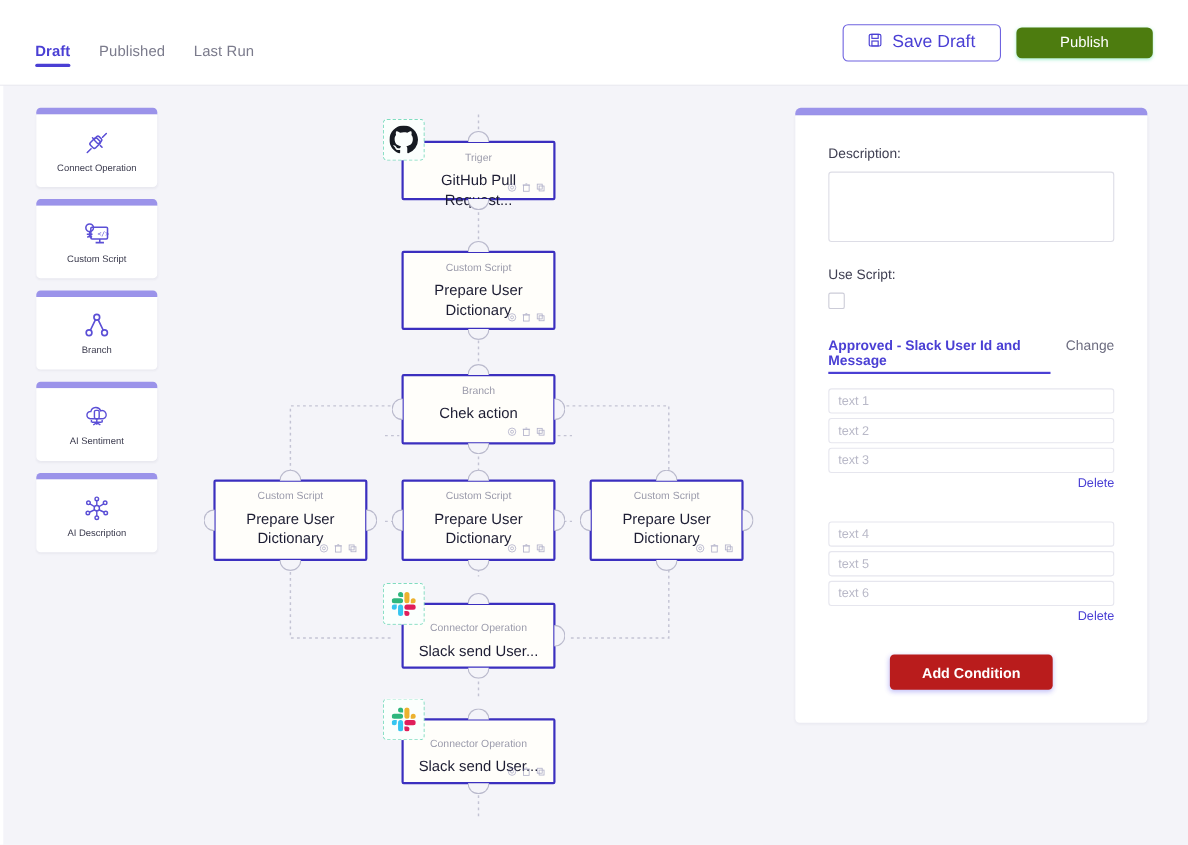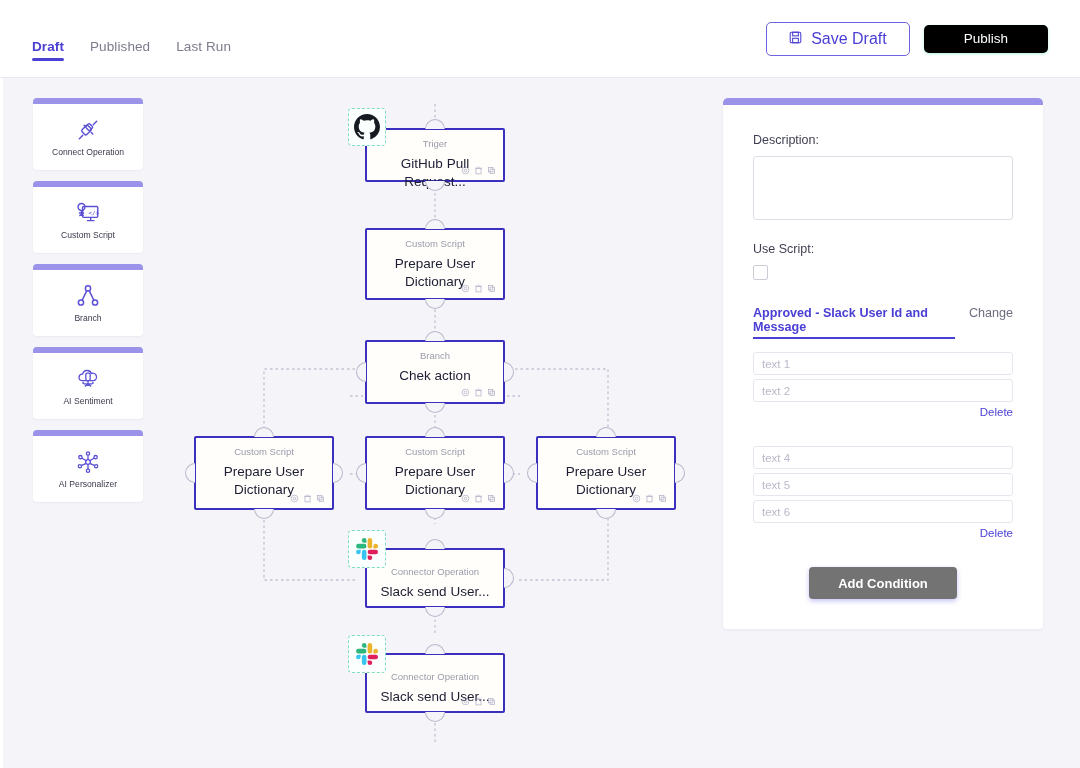--- a/index.html
+++ b/index.html
@@ -29,21 +29,21 @@
   }
   .topbar-actions { margin-left: auto; margin-right: 32px; display: flex; align-items: center; gap: 14px; }
   .btn-save {
     display: flex; align-items: center; gap: 9px;
     height: 34px; padding: 0 22px;
     background: #fff; border: 1.4px solid #6f63e0; border-radius: 5px;
     color: #4a3fd4; font-size: 16px; cursor: pointer;
   }
   .btn-publish {
     height: 28px; padding: 0 40px;
-    background: #000000; border: none; border-radius: 5px;
+    background: #4d7c0f; border: none; border-radius: 5px;
     color: #ffffff; font-size: 13.5px; cursor: pointer;
     box-shadow: 0 1px 3px rgba(34,217,140,.35);
   }
 
   
   .sidebar {
     position: absolute; left: 0; top: 78px; width: 170px; height: 690px;
     padding: 20px 0 0 30px; border-left: 3px solid #ffffff;
   }
   .side-card { width: 110px; margin-bottom: 11px; cursor: pointer; }
@@ -105,21 +105,21 @@
   .cond-input {
     display: block; width: 260px; height: 23px; margin-bottom: 4px;
     border: 1px solid #e6e6ee; border-radius: 3px; background: #fff;
     font-size: 11.5px; color: #33334a; padding: 0 8px; outline: none;
     font-family: "Liberation Sans", sans-serif;
   }
   .cond-input::placeholder { color: #b9b9c8; }
   .cond-delete { text-align: right; width: 260px; font-size: 11.5px; color: #4a3fd4; cursor: pointer; margin-top: 3px; }
   .btn-add {
     display: block; margin: 28px auto 0 auto; width: 148px; height: 32px;
-    background: #737373; color: #fff; border: none; border-radius: 4px;
+    background: #b91c1c; color: #fff; border: none; border-radius: 4px;
     font-size: 13px; font-weight: bold; cursor: pointer;
     box-shadow: 0 2px 5px rgba(59,54,232,.3);
     font-family: "Liberation Sans", sans-serif;
   }
 </style>
 </head>
 <body>
 
 <div id="app">
 
@@ -216,21 +216,21 @@
             <circle cx="12" cy="12" r="2.2"></circle>
             <circle cx="12" cy="4.2" r="1.5"></circle>
               <circle cx="5" cy="7.5" r="1.5"></circle>
               <circle cx="19" cy="7.5" r="1.5"></circle>
             <circle cx="4.5" cy="16" r="1.5"></circle>
               <circle cx="19.5" cy="16" r="1.5"></circle>
               <circle cx="12" cy="20" r="1.5"></circle>
             <path d="M12 9.8V5.7M10.2 10.8L6.3 8.3M13.8 10.8l3.9-2.5M10.3 13.3L5.8 15.4M13.7 13.3l4.5 2.1M12 14.2V18.5"></path>
           </svg>
         </div>
-        <div class="lbl">AI Personalizer</div>
+        <div class="lbl">AI Description</div>
       </div>
     </div>
 
   </div>
 
   <div class="canvas">
 
     <svg class="connector-svg">
       <g stroke="#c3c3d4" stroke-width="1.3" stroke-dasharray="2.5 3" fill="none">
         <path d="M265 26 L265 44"></path>
@@ -495,20 +495,21 @@
       <div class="chk"></div>
 
       <div class="cond-head">
         <div class="cond-title">Approved - Slack User Id and Message</div>
         <div class="cond-change">Change</div>
       </div>
 
       <div class="cond-group">
         <input class="cond-input" placeholder="text 1" style="">
         <input class="cond-input" placeholder="text 2" style="">
+        <input class="cond-input" placeholder="text 3" style="">
         <div class="cond-delete">Delete</div>
       </div>
 
       <div class="cond-group" style="margin-top:28px;">
         <input class="cond-input" placeholder="text 4" style="">
         <input class="cond-input" placeholder="text 5" style="">
         <input class="cond-input" placeholder="text 6" style="">
         <div class="cond-delete">Delete</div>
       </div>
 

